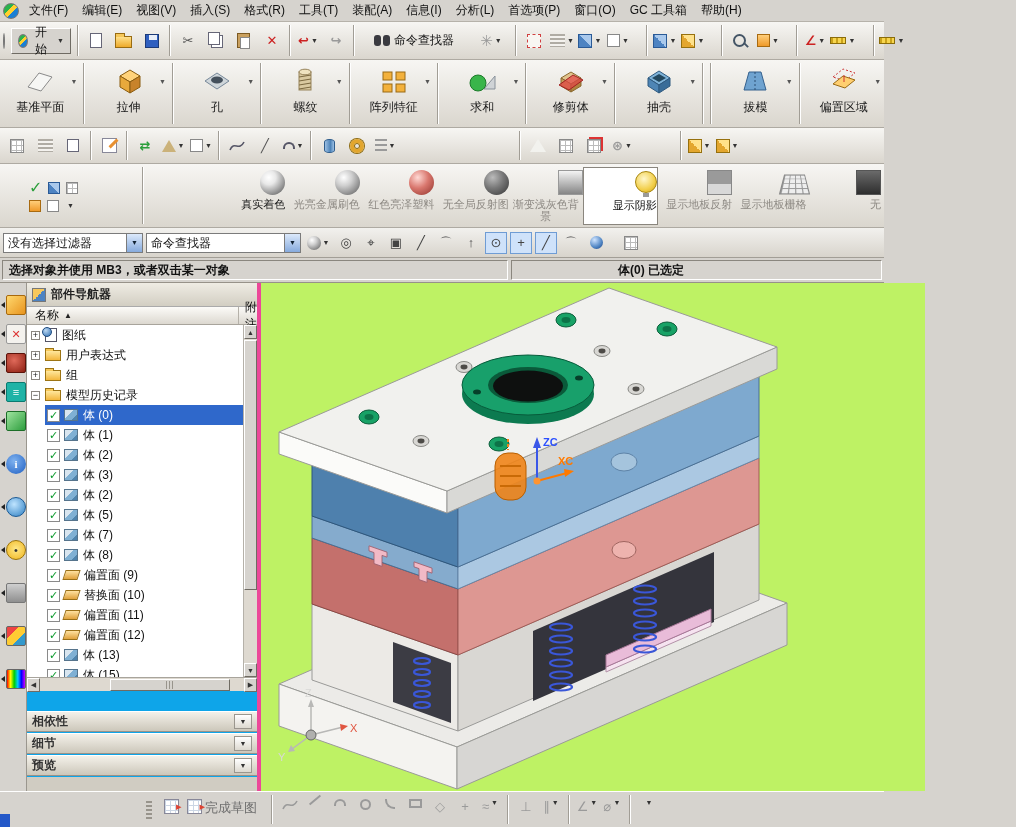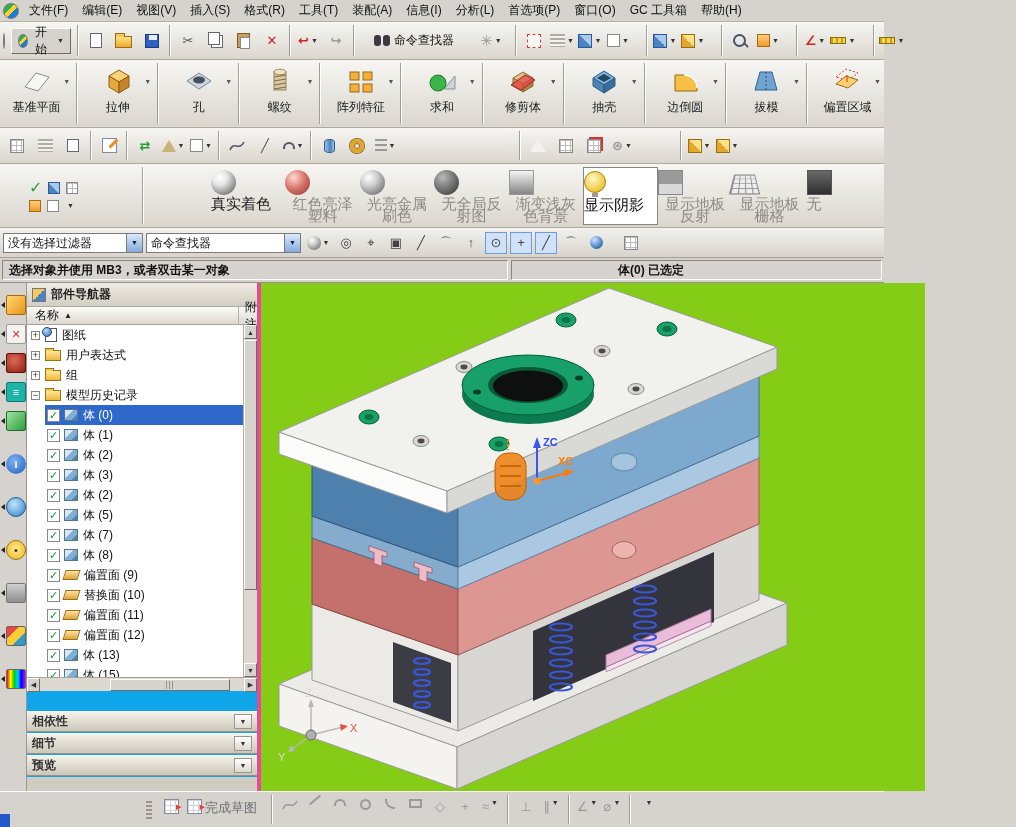--- a/index.html
+++ b/index.html
@@ -55,21 +55,21 @@
 .sketchpad{width:15px;height:15px;background:#fff;border:1px solid #889;position:relative}
 .sketchpad::after{content:"";position:absolute;right:-3px;top:3px;width:11px;height:3px;background:#e89030;transform:rotate(-45deg)}
 .pyr{width:0;height:0;border-left:7px solid transparent;border-right:7px solid transparent;border-bottom:12px solid #cbb27a}
 
 .fb{width:84px;height:64px;display:flex;flex-direction:column;align-items:center;padding-top:4px;position:relative}
 .flbl{margin-top:3px;font-size:12px;color:#1a1a1a;white-space:nowrap}
 .fdd{position:absolute;right:3px;top:16px;font-size:7px;color:#555}
 
 .rcluster{width:150px;height:58px;display:flex;flex-direction:column;justify-content:center;gap:4px;padding-left:26px}
 .crow{display:flex;align-items:center;gap:6px}
-.rb{width:84px;height:58px;display:flex;flex-direction:column;align-items:flex-start;padding-top:3px;font-size:15px;line-height:12px;text-align:center;color:#8e8a84}
+.rb{width:84px;height:58px;display:flex;flex-direction:column;align-items:flex-end;padding-top:3px;font-size:11px;line-height:12px;text-align:center;color:#8e8a84}
 .rb.darktext{color:#1a1a1a}
 .rb.active{background:#fff;border:1px solid #8a867e;color:#111}
 .sph{width:25px;height:25px;border-radius:50%;margin-bottom:3px}
 .sph.real{background:radial-gradient(circle at 35% 30%,#fff,#e8e8e8 30%,#9a9a9a 65%,#4a4a4a)}
 .sph.metal{background:radial-gradient(circle at 35% 30%,#fff,#cfcfcf 35%,#8a8a8a 72%,#555)}
 .sph.redp{background:radial-gradient(circle at 35% 30%,#ffd9d4,#d9776e 45%,#8e322a)}
 .sph.darkp{background:radial-gradient(circle at 35% 30%,#bbb,#777 45%,#333)}
 .sqgrad{width:25px;height:25px;background:linear-gradient(#f4f4f4,#858585);border:1px solid #999;margin-bottom:3px}
 .sqdark{width:25px;height:25px;background:linear-gradient(#6a6a6a,#2e2e2e);border:1px solid #555;margin-bottom:3px}
 .bulb{width:22px;height:22px;border-radius:50%;background:radial-gradient(circle at 40% 35%,#fff7cc,#f2cf4a 60%,#caa21c);border:1px solid #a8860e;position:relative;margin-bottom:6px}
@@ -122,21 +122,21 @@
 .vthumb{position:absolute;top:15px;left:0;width:13px;height:250px;background:#d6d3ce;border:1px solid;border-color:#fff #6f6b63 #6f6b63 #fff}
 .sdown{position:absolute;bottom:0;left:0}
 .hsb{height:14px;background:#ded9d0;display:flex;align-items:center;border-top:1px solid #a8a49c}
 .hthumb{width:120px;height:12px;background:#d6d3ce;border:1px solid;border-color:#fff #6f6b63 #6f6b63 #fff;margin-left:70px;display:flex;align-items:center;justify-content:center}
 .hgrip{width:9px;height:8px;background:repeating-linear-gradient(90deg,#98948c 0 1px,transparent 1px 3px)}
 .navgap{height:20px}
 .sechead{height:21px;background:linear-gradient(#f4f1ea,#ccc7ba);border-top:1px solid #fff;border-bottom:1px solid #979289;display:flex;align-items:center;justify-content:space-between;padding:0 5px;font-weight:bold;color:#333;margin-bottom:1px}
 .chevbtn{width:18px;height:15px;border:1px solid #9a968e;background:linear-gradient(#fff,#ddd9d0);display:flex;align-items:center;justify-content:center;font-size:7px;color:#333}
 .navfill{flex:1;background:#d0ccc2}
 
-.viewport{flex:1;background:#84cc16;position:relative}
+.viewport{flex:1;background:#bef264;position:relative}
 
 .bottombar{height:36px;background:#d6d3ce;border-top:1px solid #fff;display:flex;align-items:center;padding-left:146px;gap:3px;position:relative}
 .grip{width:6px;height:18px;background:repeating-linear-gradient(0deg,#98948c 0 2px,transparent 2px 4px);margin-right:5px}
 .gi{width:22px;height:22px;display:flex;justify-content:center;color:#9a9a9a;font-size:13px;position:relative}
 .shp-line{width:14px;height:2px;background:#9a9a9a;transform:rotate(-40deg)}
 .shp-arc{width:12px;height:7px;border:2px solid #9a9a9a;border-bottom:none;border-radius:10px 10px 0 0}
 .shp-circle{width:11px;height:11px;border:2px solid #9a9a9a;border-radius:50%}
 .shp-fillet{width:10px;height:10px;border-left:2px solid #9a9a9a;border-bottom:2px solid #9a9a9a;border-bottom-left-radius:9px}
 .shp-rect{width:13px;height:9px;border:2px solid #9a9a9a}
 .fsico{width:15px;height:15px;background:#fff;border:1px solid #889;background-image:linear-gradient(#cbd6e4 1px,transparent 1px),linear-gradient(90deg,#cbd6e4 1px,transparent 1px);background-size:5px 5px;position:relative}
@@ -338,28 +338,20 @@
       <svg width="30" height="30">
           <polygon points="4,12 15,5 26,12 15,19" fill="#7fb3d9" stroke="#2f5a80"></polygon>
           <polygon points="4,12 15,19 15,27 4,20" fill="#4e85b5" stroke="#2f5a80"></polygon>
           <polygon points="15,19 26,12 26,20 15,27" fill="#3a6d99" stroke="#2f5a80"></polygon>
           <polygon points="8,12 15,8 22,12 15,16" fill="#23485f"></polygon>
         </svg>
       <span class="flbl">抽壳</span>
         <span class="fdd">▼</span>
     </div>
     <div class="sep"></div>
-    <div class="fb">
-      <svg width="30" height="30">
-          <path d="M5,9 h9 a13,13 0 0 1 13,13 v3 h-22 z" fill="#f5c044" stroke="#9a6a14"></path>
-          <path d="M14,9 a13,13 0 0 1 13,13" fill="none" stroke="#fff" stroke-width="1.4"></path>
-        </svg>
-      <span class="flbl">边倒圆</span>
-        <span class="fdd">▼</span>
-    </div>
     <div class="sep"></div>
     <div class="fb">
       <svg width="30" height="30">
           <polygon points="9,6 21,6 26,24 4,24" fill="#6fa3d0" stroke="#35618d"></polygon>
           <line x1="15" y1="6" x2="15" y2="24" stroke="#2c4f73" stroke-dasharray="2,2"></line>
         </svg>
       <span class="flbl">拔模</span>
         <span class="fdd">▼</span>
     </div>
     <div class="sep"></div>
@@ -461,26 +453,26 @@
         <span class="whitesq" style="width:12px;height:12px"></span>
         <span class="dd">▼</span>
       </div>
     </div>
     <div class="sep"></div>
     <div class="rb darktext" style="margin-left:64px">
       <span class="sph real"></span>
       <span>真实着色</span>
     </div>
     <div class="rb">
+      <span class="sph metal"></span>
+      <span>光亮金属刷色</span>
+    </div>
+    <div class="rb">
       <span class="sph redp"></span>
       <span>红色亮泽塑料</span>
-    </div>
-    <div class="rb">
-      <span class="sph metal"></span>
-      <span>光亮金属刷色</span>
     </div>
     <div class="rb">
       <span class="sph darkp"></span>
       <span>无全局反射图</span>
     </div>
     <div class="rb">
       <span class="sqgrad"></span>
       <span>渐变浅灰色背景</span>
     </div>
     <div class="rb active">

